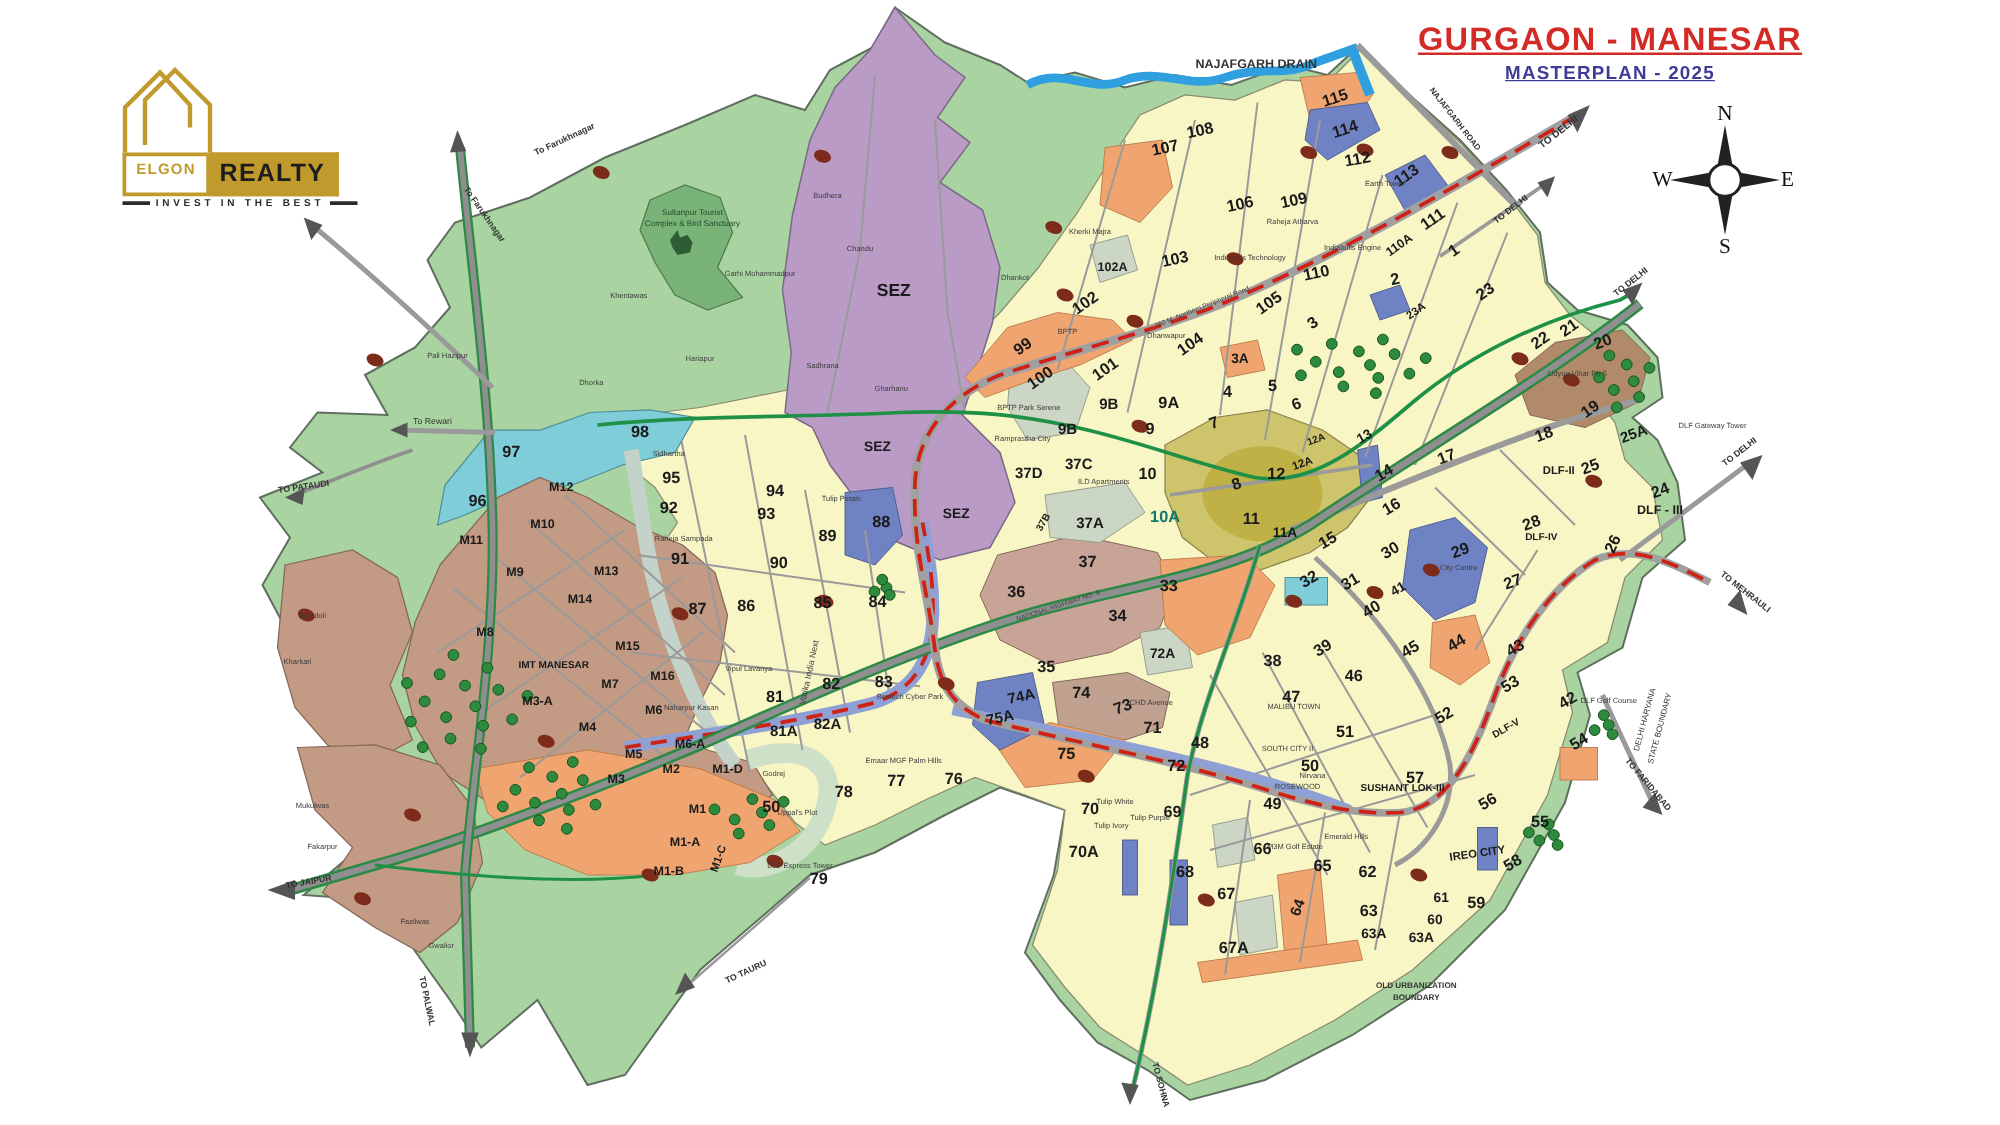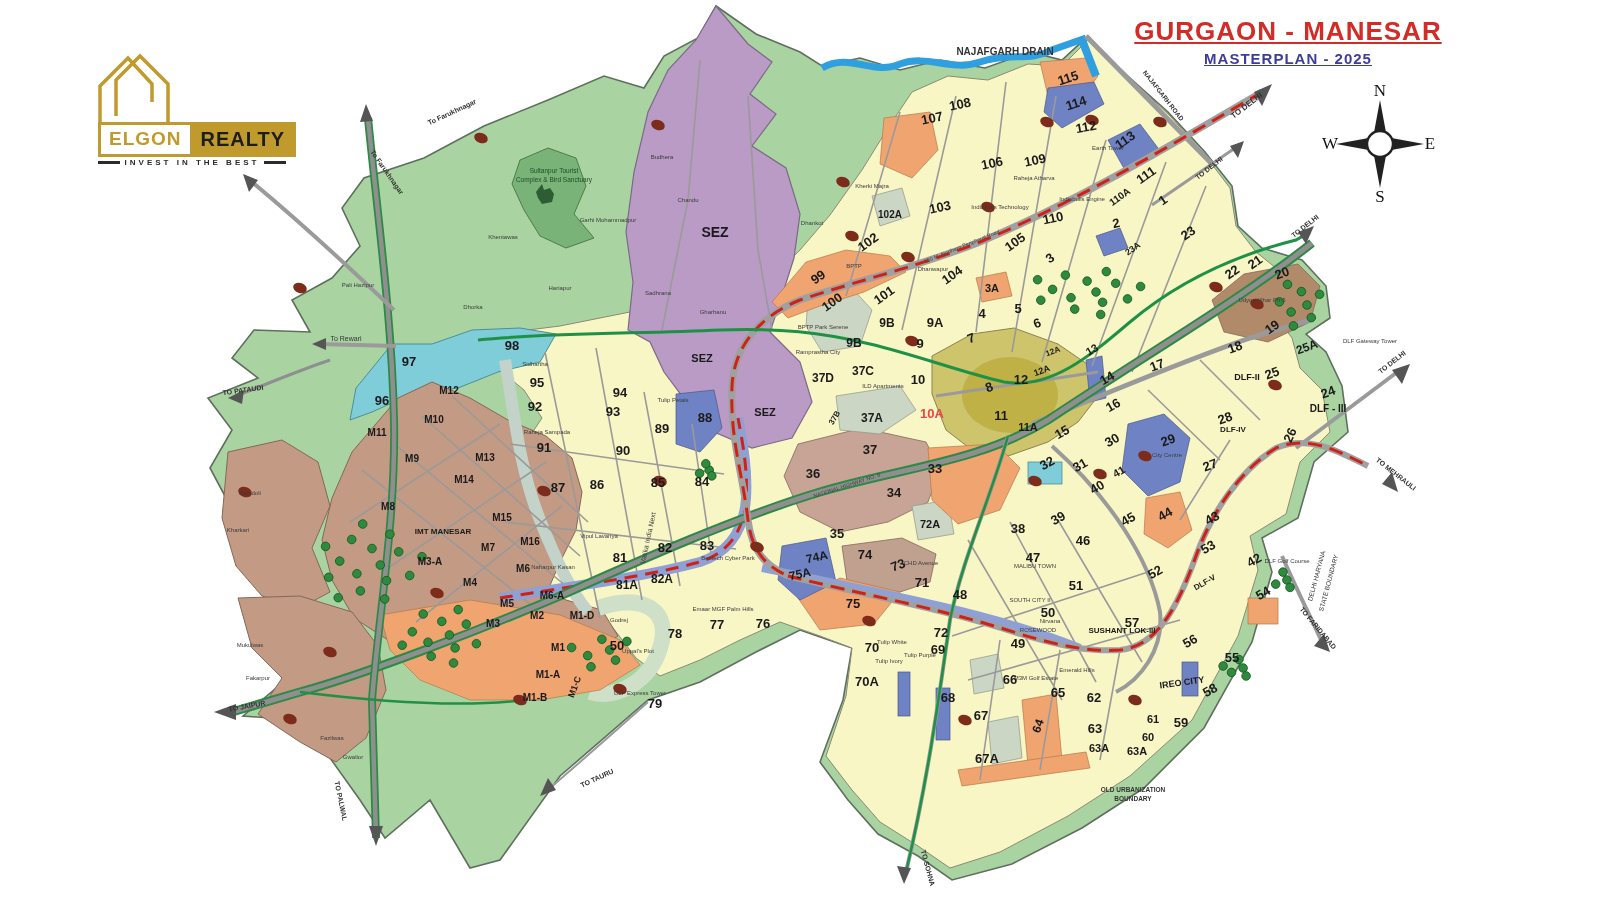--- a/index.html
+++ b/index.html
@@ -14,21 +14,21 @@
   #title-block{position:absolute;left:1118px;top:16px;width:340px;text-align:center;}
   #title-main{color:#d32b26;font-size:26px;font-weight:800;letter-spacing:1px;
               text-decoration:underline;margin:0;}
   #title-sub{color:#3d3d99;font-size:15px;font-weight:800;letter-spacing:1px;
              text-decoration:underline;margin:3px 0 0 0;}
   
   #logo{position:absolute;left:88px;top:50px;width:210px;height:120px;}
   #logo-house{position:absolute;left:4px;top:0px;}
   #logo-textrow{position:absolute;left:10px;top:72px;display:flex;}
   #logo-elgon{border:3px solid #c09a2c;color:#c09a2c;background:#fff;
-              font-weight:800;font-size:19px;padding:3px 8px;letter-spacing:1px;}
+              font-weight:800;font-size:12px;padding:3px 8px;letter-spacing:1px;}
   #logo-realty{background:#c09a2c;color:#1d1d1d;border:3px solid #c09a2c;border-left:none;
                font-weight:800;font-size:20px;padding:3px 8px;letter-spacing:1px;}
   #logo-tagrow{position:absolute;left:10px;top:108px;width:188px;display:flex;align-items:center;gap:5px;}
   .tag-dash{height:3px;background:#2b2b2b;flex:1;}
   #logo-tagline{font-size:8px;font-weight:700;letter-spacing:3px;color:#2b2b2b;white-space:nowrap;}
   
   #compass{position:absolute;left:1330px;top:86px;}
   #compass text{font-family:"Liberation Serif",serif;font-size:17px;fill:#111;}
 </style>
 </head>
@@ -306,21 +306,21 @@
       <div class="lbl" style="left: 1018px; top: 308px; font-size: 13px; font-weight: 700; color: rgb(26, 26, 26); transform: translate(-50%, -50%) rotate(0deg);">5</div>
       <div class="lbl" style="left: 887px; top: 323px; font-size: 12px; font-weight: 700; color: rgb(26, 26, 26); transform: translate(-50%, -50%) rotate(0deg);">9B</div>
       <div class="lbl" style="left: 935px; top: 322px; font-size: 13px; font-weight: 700; color: rgb(26, 26, 26); transform: translate(-50%, -50%) rotate(0deg);">9A</div>
       <div class="lbl" style="left: 854px; top: 343px; font-size: 12px; font-weight: 700; color: rgb(26, 26, 26); transform: translate(-50%, -50%) rotate(0deg);">9B</div>
       <div class="lbl" style="left: 920px; top: 343px; font-size: 13px; font-weight: 700; color: rgb(26, 26, 26); transform: translate(-50%, -50%) rotate(0deg);">9</div>
       <div class="lbl" style="left: 823px; top: 378px; font-size: 12px; font-weight: 700; color: rgb(26, 26, 26); transform: translate(-50%, -50%) rotate(0deg);">37D</div>
       <div class="lbl" style="left: 863px; top: 371px; font-size: 12px; font-weight: 700; color: rgb(26, 26, 26); transform: translate(-50%, -50%) rotate(0deg);">37C</div>
       <div class="lbl" style="left: 918px; top: 379px; font-size: 13px; font-weight: 700; color: rgb(26, 26, 26); transform: translate(-50%, -50%) rotate(0deg);">10</div>
       <div class="lbl" style="left: 835px; top: 418px; font-size: 8px; font-weight: 700; color: rgb(26, 26, 26); transform: translate(-50%, -50%) rotate(-60deg);">37B</div>
       <div class="lbl" style="left: 872px; top: 418px; font-size: 12px; font-weight: 700; color: rgb(26, 26, 26); transform: translate(-50%, -50%) rotate(0deg);">37A</div>
-      <div class="lbl" style="left: 932px; top: 413px; font-size: 13px; font-weight: 700; color: #ef4444; transform: translate(-50%, -50%) rotate(0deg);">10A</div>
+      <div class="lbl" style="left: 932px; top: 413px; font-size: 13px; font-weight: 700; color: #0f766e; transform: translate(-50%, -50%) rotate(0deg);">10A</div>
       <div class="lbl" style="left: 870px; top: 449px; font-size: 13px; font-weight: 700; color: rgb(26, 26, 26); transform: translate(-50%, -50%) rotate(0deg);">37</div>
       <div class="lbl" style="left: 813px; top: 473px; font-size: 13px; font-weight: 700; color: rgb(26, 26, 26); transform: translate(-50%, -50%) rotate(0deg);">36</div>
       <div class="lbl" style="left: 894px; top: 492px; font-size: 13px; font-weight: 700; color: rgb(26, 26, 26); transform: translate(-50%, -50%) rotate(0deg);">34</div>
       <div class="lbl" style="left: 935px; top: 468px; font-size: 13px; font-weight: 700; color: rgb(26, 26, 26); transform: translate(-50%, -50%) rotate(0deg);">33</div>
       <div class="lbl" style="left: 989px; top: 387px; font-size: 13px; font-weight: 700; color: rgb(26, 26, 26); transform: translate(-50%, -50%) rotate(-20deg);">8</div>
       <div class="lbl" style="left: 971px; top: 338px; font-size: 13px; font-weight: 700; color: rgb(26, 26, 26); transform: translate(-50%, -50%) rotate(-20deg);">7</div>
       <div class="lbl" style="left: 1037px; top: 323px; font-size: 13px; font-weight: 700; color: rgb(26, 26, 26); transform: translate(-50%, -50%) rotate(-20deg);">6</div>
       <div class="lbl" style="left: 1021px; top: 379px; font-size: 13px; font-weight: 700; color: rgb(26, 26, 26); transform: translate(-50%, -50%) rotate(0deg);">12</div>
       <div class="lbl" style="left: 1042px; top: 371px; font-size: 9px; font-weight: 700; color: rgb(26, 26, 26); transform: translate(-50%, -50%) rotate(-20deg);">12A</div>
       <div class="lbl" style="left: 1053px; top: 352px; font-size: 8px; font-weight: 700; color: rgb(26, 26, 26); transform: translate(-50%, -50%) rotate(-20deg);">12A</div>
@@ -343,21 +343,21 @@
       <div class="lbl" style="left: 1212px; top: 518px; font-size: 13px; font-weight: 700; color: rgb(26, 26, 26); transform: translate(-50%, -50%) rotate(-30deg);">43</div>
       <div class="lbl" style="left: 1254px; top: 560px; font-size: 13px; font-weight: 700; color: rgb(26, 26, 26); transform: translate(-50%, -50%) rotate(-30deg);">42</div>
       <div class="lbl" style="left: 1033px; top: 557px; font-size: 13px; font-weight: 700; color: rgb(26, 26, 26); transform: translate(-50%, -50%) rotate(0deg);">47</div>
       <div class="lbl" style="left: 1208px; top: 547px; font-size: 13px; font-weight: 700; color: rgb(26, 26, 26); transform: translate(-50%, -50%) rotate(-30deg);">53</div>
       <div class="lbl" style="left: 1155px; top: 572px; font-size: 13px; font-weight: 700; color: rgb(26, 26, 26); transform: translate(-50%, -50%) rotate(-30deg);">52</div>
       <div class="lbl" style="left: 1263px; top: 593px; font-size: 13px; font-weight: 700; color: rgb(26, 26, 26); transform: translate(-50%, -50%) rotate(-30deg);">54</div>
       <div class="lbl" style="left: 1076px; top: 585px; font-size: 13px; font-weight: 700; color: rgb(26, 26, 26); transform: translate(-50%, -50%) rotate(0deg);">51</div>
       <div class="lbl" style="left: 1048px; top: 612px; font-size: 13px; font-weight: 700; color: rgb(26, 26, 26); transform: translate(-50%, -50%) rotate(0deg);">50</div>
       <div class="lbl" style="left: 960px; top: 594px; font-size: 13px; font-weight: 700; color: rgb(26, 26, 26); transform: translate(-50%, -50%) rotate(0deg);">48</div>
       <div class="lbl" style="left: 922px; top: 582px; font-size: 13px; font-weight: 700; color: rgb(26, 26, 26); transform: translate(-50%, -50%) rotate(0deg);">71</div>
-      <div class="lbl" style="left: 941px; top: 632px; font-size: 13px; font-weight: 700; color: rgb(26, 26, 26); transform: translate(-50%, -50%) rotate(0deg);">72</div>
+      <div class="lbl" style="left: 941px; top: 612px; font-size: 13px; font-weight: 700; color: rgb(26, 26, 26); transform: translate(-50%, -50%) rotate(0deg);">72</div>
       <div class="lbl" style="left: 930px; top: 524px; font-size: 11px; font-weight: 700; color: rgb(26, 26, 26); transform: translate(-50%, -50%) rotate(0deg);">72A</div>
       <div class="lbl" style="left: 1132px; top: 622px; font-size: 13px; font-weight: 700; color: rgb(26, 26, 26); transform: translate(-50%, -50%) rotate(0deg);">57</div>
       <div class="lbl" style="left: 1190px; top: 641px; font-size: 13px; font-weight: 700; color: rgb(26, 26, 26); transform: translate(-50%, -50%) rotate(-30deg);">56</div>
       <div class="lbl" style="left: 1232px; top: 657px; font-size: 13px; font-weight: 700; color: rgb(26, 26, 26); transform: translate(-50%, -50%) rotate(0deg);">55</div>
       <div class="lbl" style="left: 1018px; top: 643px; font-size: 13px; font-weight: 700; color: rgb(26, 26, 26); transform: translate(-50%, -50%) rotate(0deg);">49</div>
       <div class="lbl" style="left: 938px; top: 649px; font-size: 13px; font-weight: 700; color: rgb(26, 26, 26); transform: translate(-50%, -50%) rotate(0deg);">69</div>
       <div class="lbl" style="left: 1010px; top: 679px; font-size: 13px; font-weight: 700; color: rgb(26, 26, 26); transform: translate(-50%, -50%) rotate(0deg);">66</div>
       <div class="lbl" style="left: 1058px; top: 692px; font-size: 13px; font-weight: 700; color: rgb(26, 26, 26); transform: translate(-50%, -50%) rotate(0deg);">65</div>
       <div class="lbl" style="left: 1094px; top: 697px; font-size: 13px; font-weight: 700; color: rgb(26, 26, 26); transform: translate(-50%, -50%) rotate(0deg);">62</div>
       <div class="lbl" style="left: 1210px; top: 690px; font-size: 13px; font-weight: 700; color: rgb(26, 26, 26); transform: translate(-50%, -50%) rotate(-30deg);">58</div>

